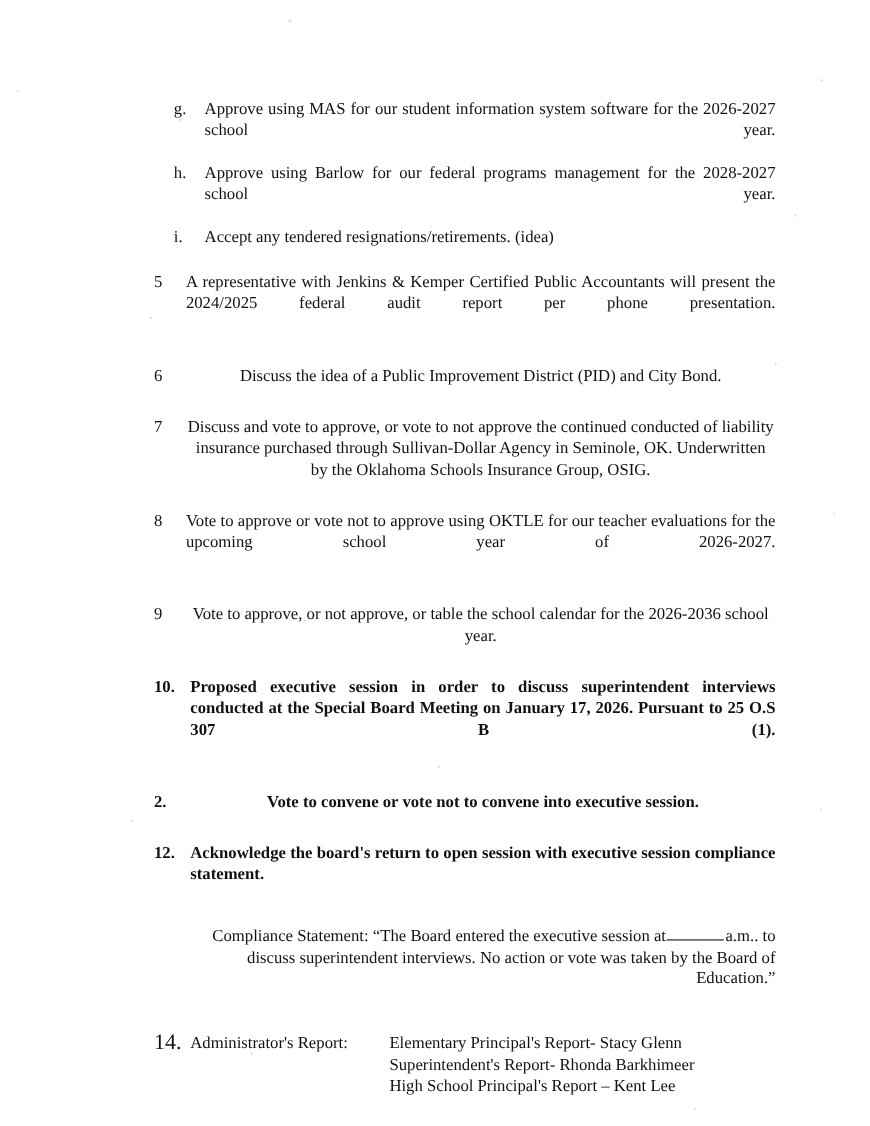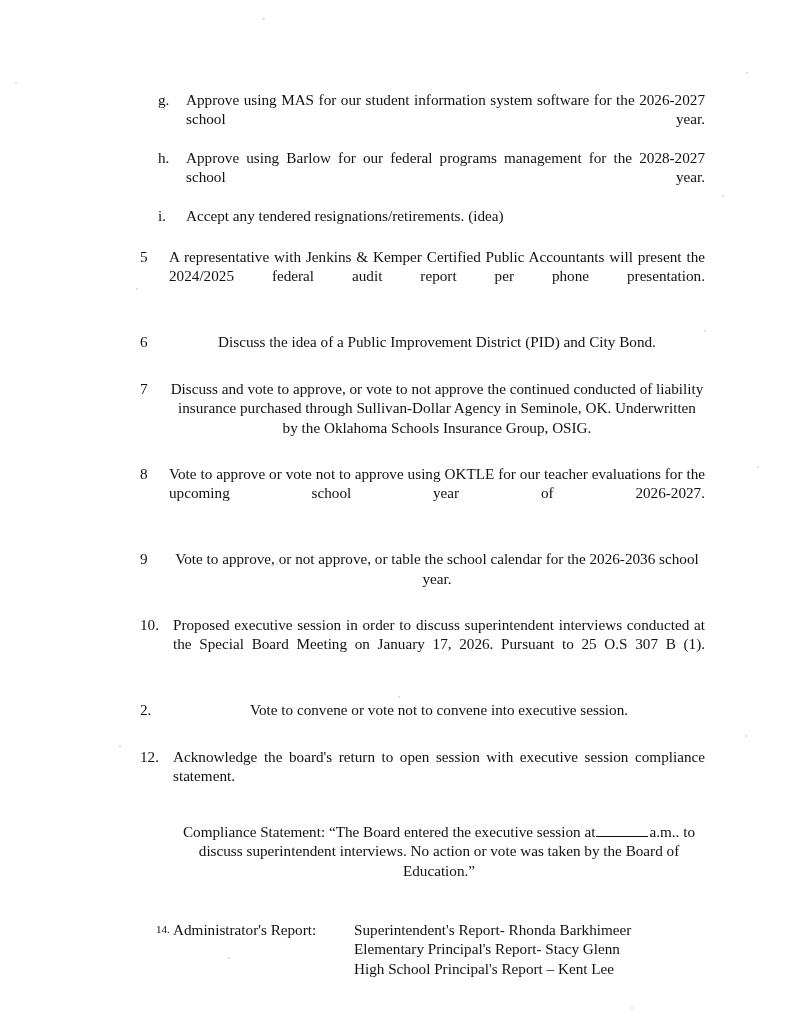--- a/index.html
+++ b/index.html
@@ -91,59 +91,59 @@
     text-align: justify;
   }
   .num-item .body::after {
     content: "";
     display: inline-block;
     width: 100%;
   }
   .num-item.nojust .body { text-align: center; }
   .num-item.nojust .body::after { display: none; }
 
-  .num-item.wide { padding-left: 33px; }
+  .num-item.wide { padding-left: 33px; font-weight: bold; }
   .num-item.wide .marker { width: 29px; }
 
   
   .gap-first { margin-top: 22px; }
   .gap-lg { margin-top: 27px; }
   .gap-xl { margin-top: 40px; }
 
   
   .compliance {
     margin-top: 17px;
     padding-left: 33px;
     font-size: 15.2px;
     line-height: 19.4px;
-    text-align: center;
+    text-align: right;
   }
   .blankline {
     display: inline-block;
     width: 52px;
     border-bottom: 1.4px solid #111;
     vertical-align: baseline;
     margin: 0 1px;
     height: 13px;
   }
 
   
   .report-row {
     position: relative;
     padding-left: 33px;
     font-size: 15.2px;
     line-height: 19.4px;
     margin-top: 40px;
   }
   .report-row .marker {
     position: absolute;
-    left: 16px;
+    left: 0;
     top: 0;
     width: 29px;
-    font-size: 11px;
+    font-size: 20px;
   }
   .report-cols {
     display: flex;
   }
   .report-label {
     width: 181px;
     flex: 0 0 181px;
     white-space: nowrap;
   }
   .report-names {
@@ -237,21 +237,21 @@
     <div class="compliance">
       <span>Compliance Statement: “The Board entered the executive session at</span><span class="blankline"></span><span>a.m.. to discuss superintendent interviews.   No action or vote was taken by the Board of Education.”</span>
     </div>
 
 
     <div class="report-row">
       <span class="marker">14.</span>
       <div class="report-cols">
         <div class="report-label">Administrator's Report:</div>
         <div class="report-names">
+          <div>Elementary Principal's Report- Stacy Glenn</div>
           <div>Superintendent's Report- Rhonda Barkhimeer</div>
-          <div>Elementary Principal's Report- Stacy Glenn</div>
           <div>High School Principal's Report – Kent Lee</div>
         </div>
       </div>
     </div>
 
   </div>
 </div>
 
 </body></html>

